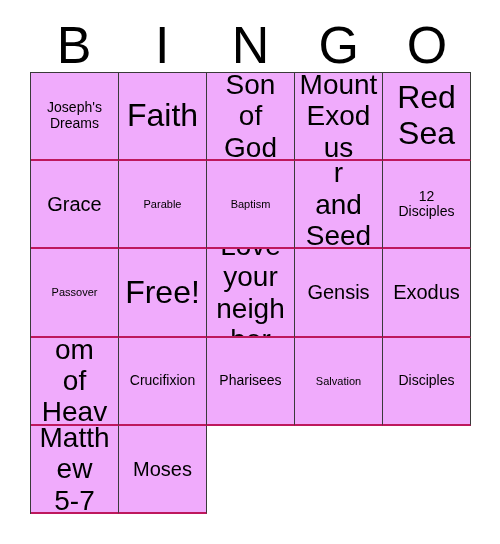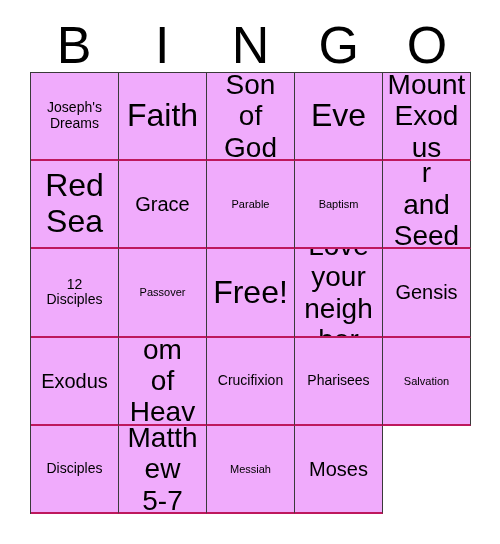--- a/index.html
+++ b/index.html
@@ -110,23 +110,20 @@
 Dreams</span>
     </div>
     <div class="cell">
       <span class="cell-text fs-xxl">Faith</span>
     </div>
     <div class="cell">
       <span class="cell-text fs-lg">Son of
 God</span>
     </div>
     <div class="cell">
-      <span class="cell-text fs-xxl">Eve</span>
-    </div>
-    <div class="cell">
       <span class="cell-text fs-lg">Mount
 Exodus</span>
     </div>
 
     <div class="cell">
       <span class="cell-text fs-xxl">Red
 Sea</span>
     </div>
     <div class="cell">
       <span class="cell-text fs-xl">Grace</span>
@@ -181,20 +178,17 @@
       <span class="cell-text fs-md">Salvation</span>
     </div>
     <div class="cell">
       <span class="cell-text fs-sm">Disciples</span>
     </div>
     <div class="cell">
       <span class="cell-text fs-lg">Matthew
 5-7</span>
     </div>
     <div class="cell">
-      <span class="cell-text fs-md">Messiah</span>
-    </div>
-    <div class="cell">
       <span class="cell-text fs-xl">Moses</span>
     </div>
 
   </div>
 </div>
 
 </body></html>

